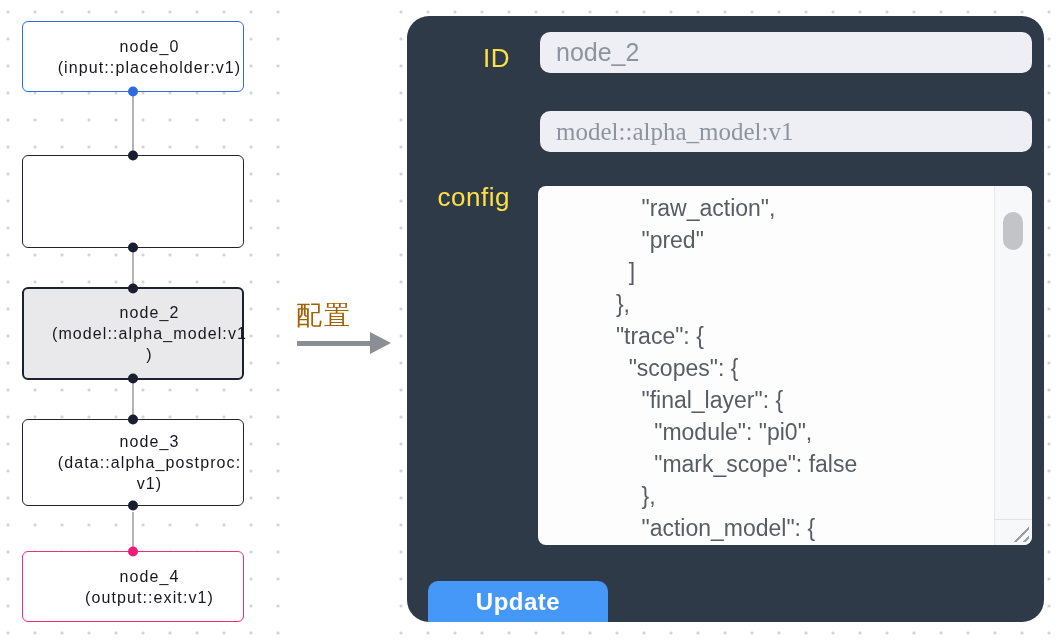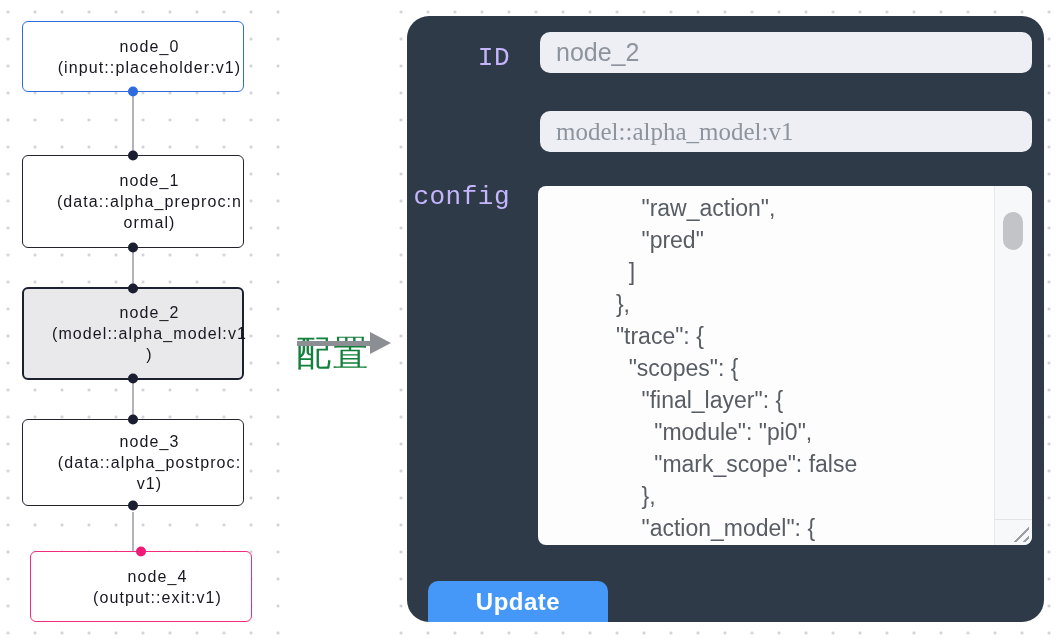--- a/index.html
+++ b/index.html
@@ -24,51 +24,50 @@
   .node {
     position:absolute; left:22px; width:222px;
     background:#ffffff; border:1.6px solid #23232e; border-radius:6px;
     display:flex; align-items:center; justify-content:center;padding-left:33px;
   }
   .node-label {
     text-align:center; white-space:pre-line; font-size:16px; line-height:21px;
     letter-spacing:1.1px; color:#17171f; width:212px;
   }
   .node-input    { border-color:#2f6be0; }
-  .node-output   { border-color:#ee2d7c;margin-left:8px; }
+  .node-output   { border-color:#ee2d7c; }
   .node-selected { background:#e9e9ec; border-width:2px; border-color:#1d2030; }
   .handle {
     position:absolute; left:50%; width:10px; height:10px; border-radius:50%;
     background:#1b1e31;
   }
   .handle-top    { top:0;  transform:translate(-50%,-55%); }
   .handle-bottom { bottom:0; transform:translate(-50%,55%); }
   .handle-blue { background:#2f6be0; }
   .handle-pink { background:#ee1c78; }
 
   
   .cfg-label {
-    position:absolute; left:296px; top:298px; font-size:35px; letter-spacing:2px;
-    color:#15803d;
-    margin-top:32px;
+    position:absolute; left:296px; top:298px; font-size:26px; letter-spacing:2px;
+    color:#a16207;
   }
   .arrow-shaft { position:absolute; left:297px; top:341px; width:73px; height:5px; background:#8b8e93; }
   .arrow-head  {
     position:absolute; left:370px; top:332px; width:0; height:0;
     border-left:21px solid #8b8e93; border-top:11.5px solid transparent; border-bottom:11.5px solid transparent;
   }
 
   
   .panel {
     position:absolute; left:407px; top:16px; width:637px; height:606px;
     background:#2e3a48; border-radius:22px; overflow:hidden;
   }
   .f-label {
     position:absolute; left:0; width:103px; text-align:right;
-    color:#c4b5fd; font-size:26px; letter-spacing:0.5px;font-family:Liberation Mono, monospace;
+    color:#fde047; font-size:26px; letter-spacing:0.5px;
   }
   .f-label-id     { top:27px; }
   .f-label-type   { top:104px; }
   .f-label-config { top:166px;text-align:right; }
   .f-input {
     position:absolute; left:133px; width:492px; height:41px;
     border:none; outline:none; border-radius:10px; background:#edeff5;
     color:#8e949e; font-size:25px; padding:0 16px;
     font-family:"Liberation Sans", sans-serif;
   }
@@ -118,23 +117,20 @@
 <div class="edge" style="top:512px;height:40px"></div>
 
 <div class="node node-input" style="top:21px;height:71px">
   <span class="node-label">node_0
 (input::placeholder:v1)</span>
   <span class="handle handle-bottom handle-blue"></span>
 </div>
 
 <div class="node" style="top:155px;height:93px">
   <span class="handle handle-top"></span>
-  <span class="node-label">node_1
-(data::alpha_preproc:n
-ormal)</span>
   <span class="handle handle-bottom"></span>
 </div>
 
 <div class="node node-selected" style="top:287px;height:93px">
   <span class="handle handle-top"></span>
   <span class="node-label">node_2
 (model::alpha_model:v1
 )</span>
   <span class="handle handle-bottom"></span>
 </div>

